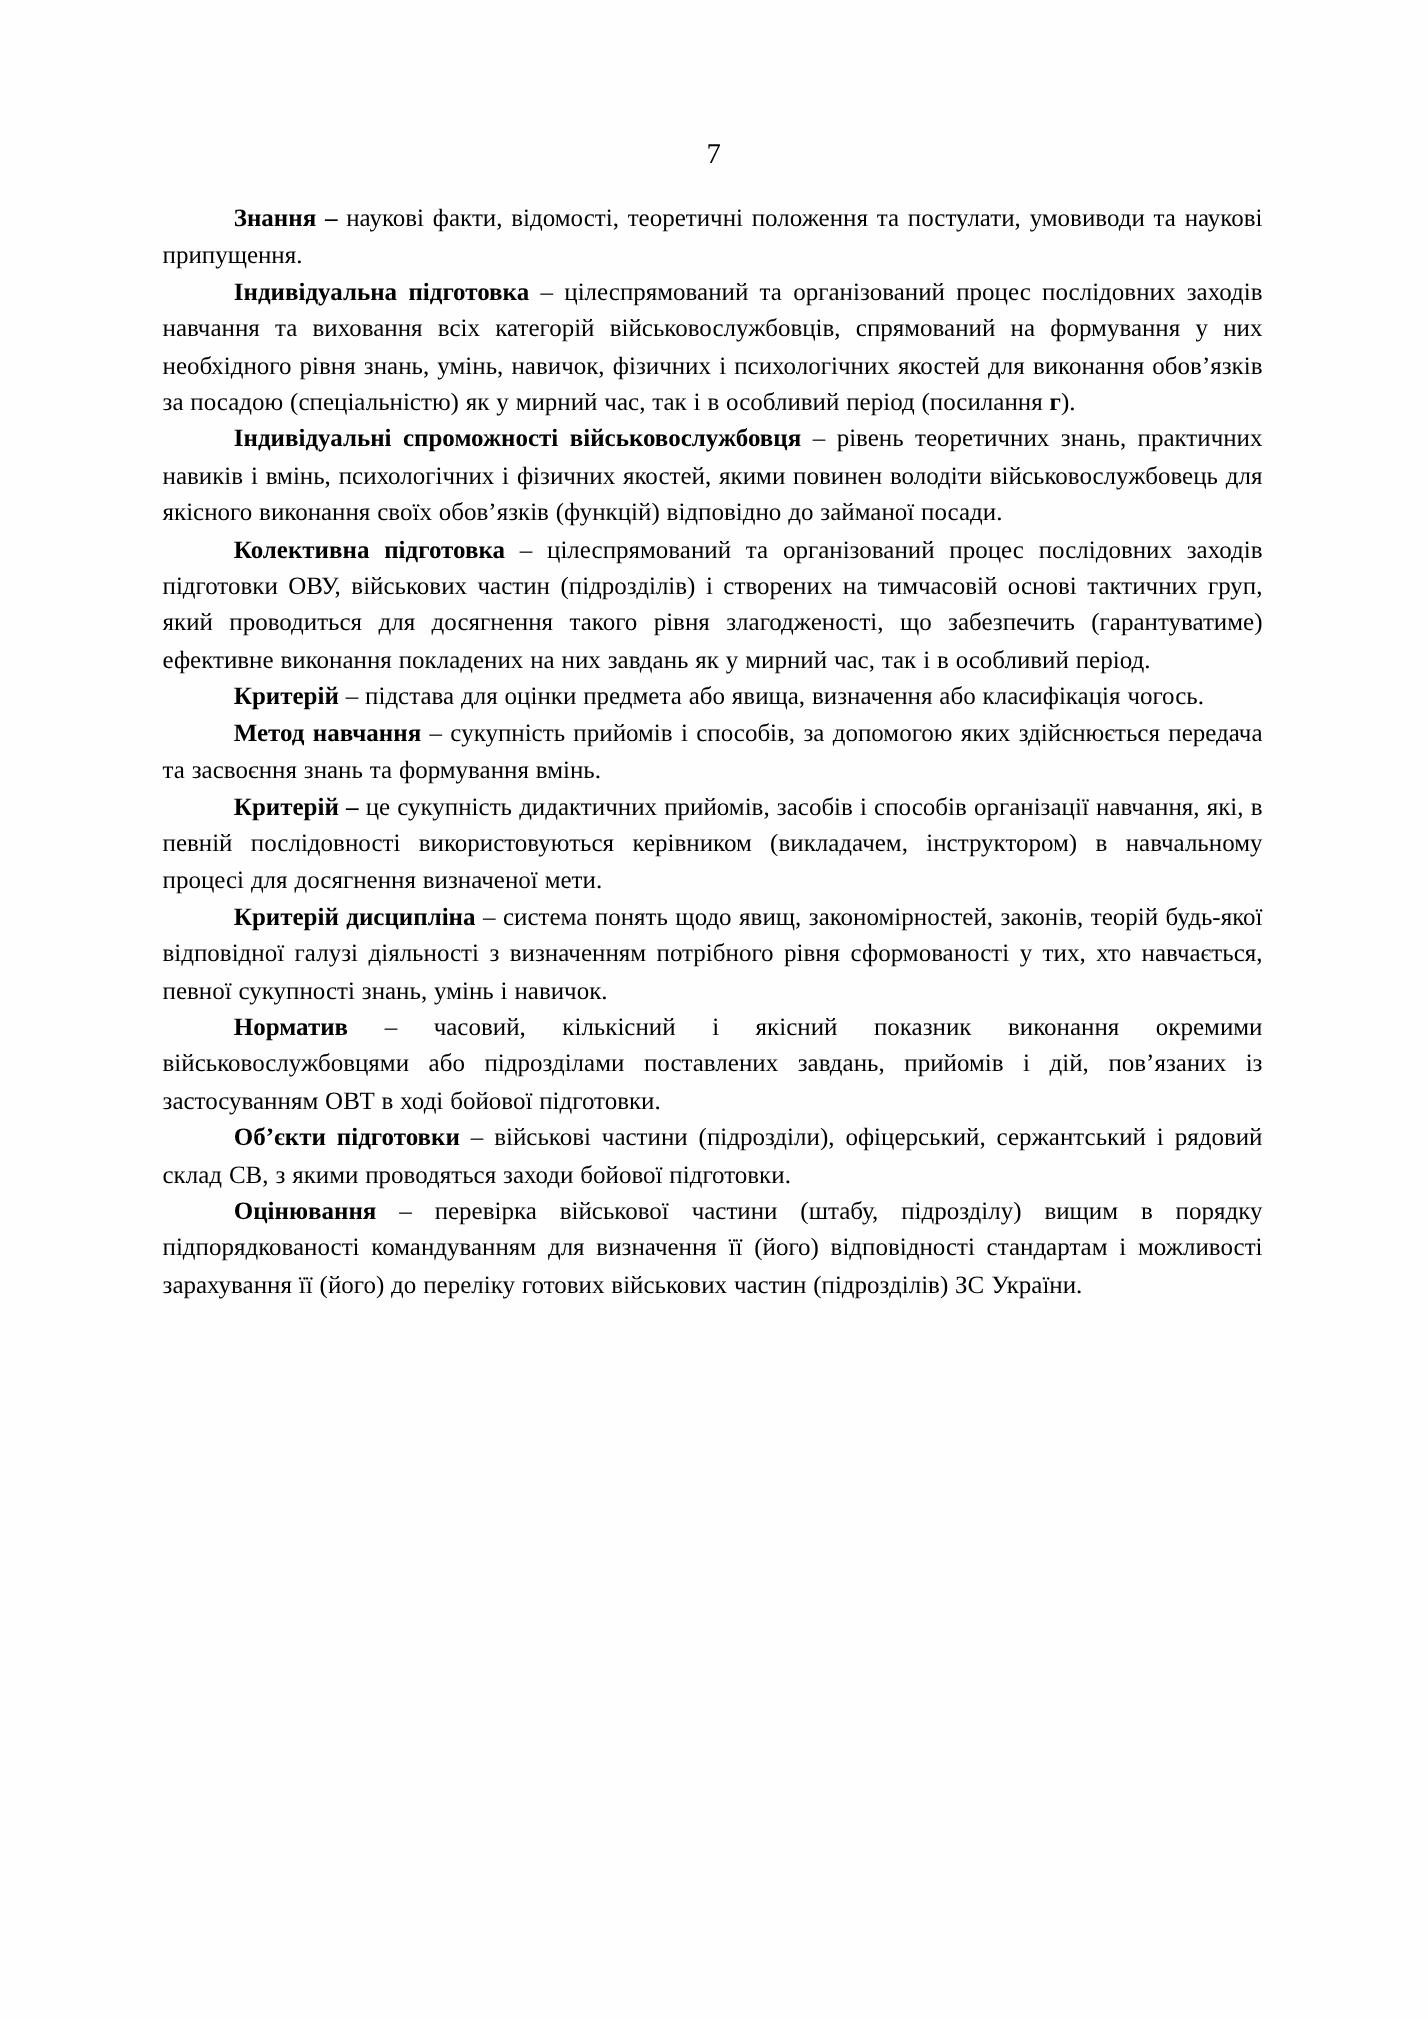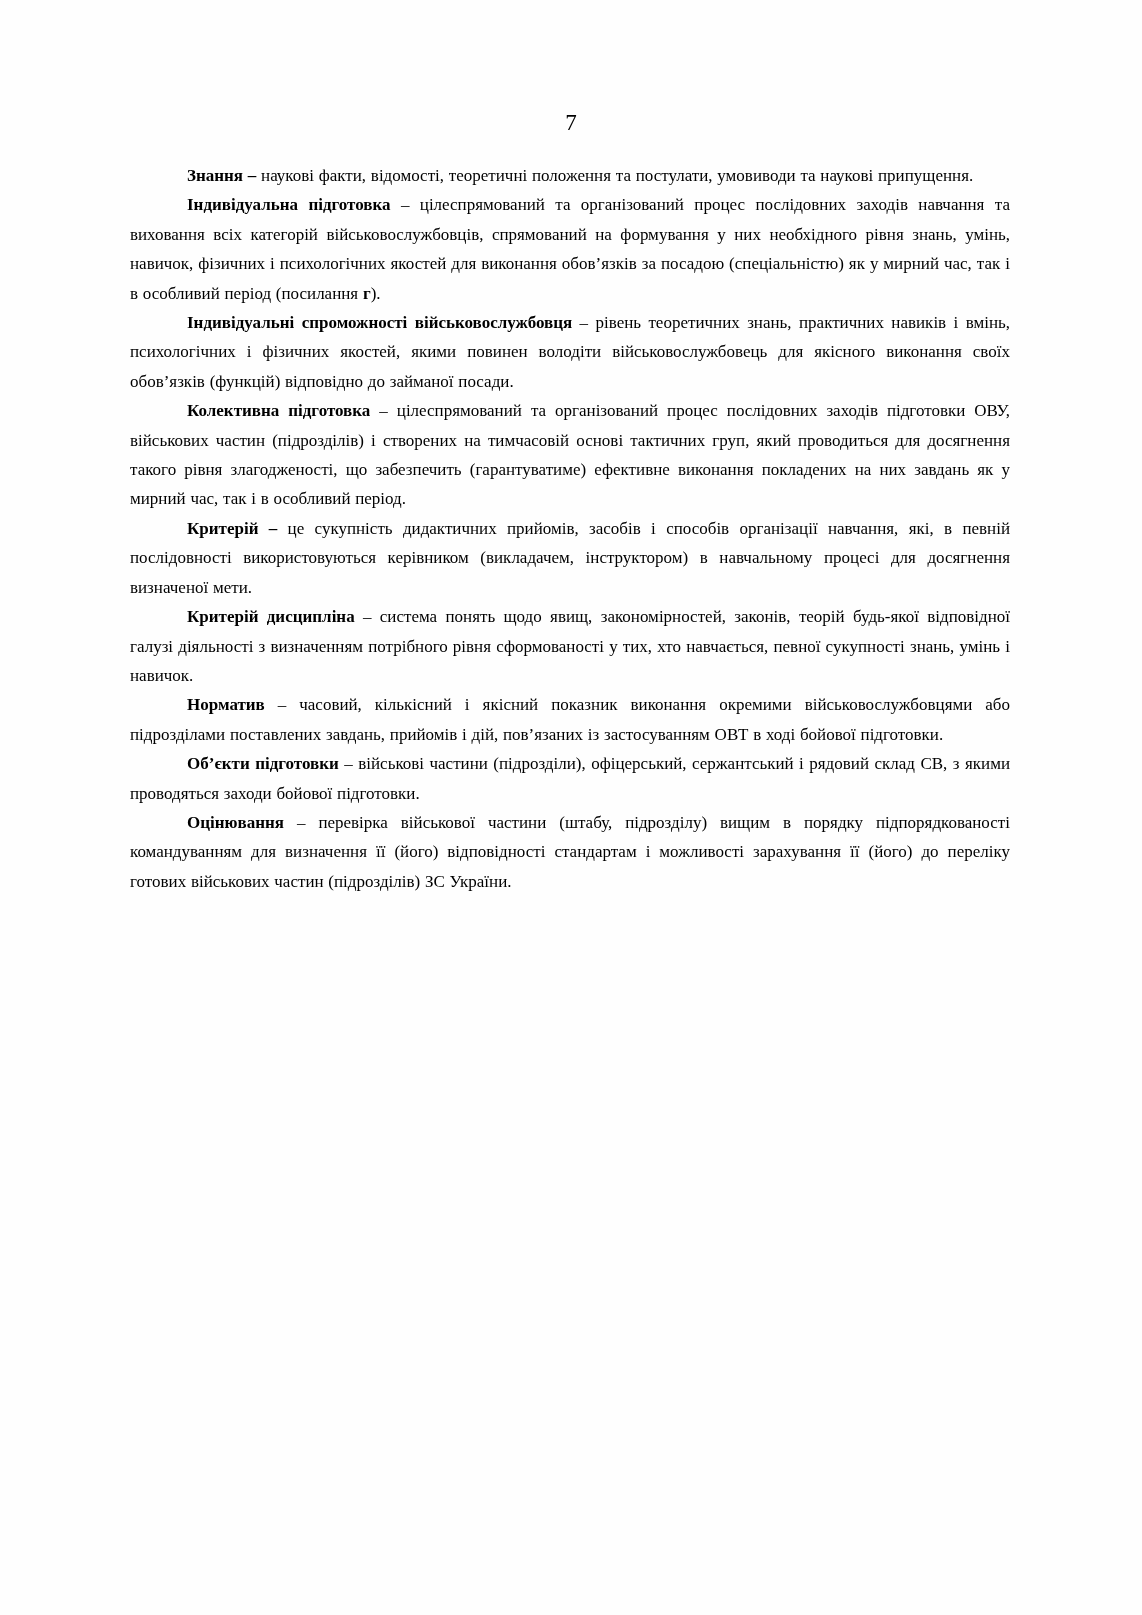--- a/index.html
+++ b/index.html
@@ -31,21 +31,21 @@
   }
   .content {
     position: absolute;
     left: 130px;
     top: 161px;
     width: 880px;
   }
   .content p {
     margin: 0;
     padding: 0;
-    font-size: 17px;
+    font-size: 20px;
     line-height: 29.4px;
     text-align: justify;
     text-indent: 57px;
     word-spacing: 0.5px;
   }
   .term {
     font-weight: bold;
   }
 </style>
 </head>
@@ -58,21 +58,23 @@
   <div class="content">
 
     <p><span class="term">Знання –</span><span> наукові факти, відомості, теоретичні положення та постулати, умовиводи та наукові припущення.</span><span class="term"></span><span></span></p>
 
     <p><span class="term">Індивідуальна підготовка</span><span> – цілеспрямований та організований процес послідовних заходів навчання та виховання всіх категорій військовослужбовців, спрямований на формування у них необхідного рівня знань, умінь, навичок, фізичних і психологічних якостей для виконання обов’язків за посадою (спеціальністю) як у мирний час, так і в особливий період (посилання </span><span class="term">г</span><span>).</span></p>
 
     <p><span class="term">Індивідуальні спроможності військовослужбовця</span><span> – рівень теоретичних знань, практичних навиків і вмінь, психологічних і фізичних якостей, якими повинен володіти військовослужбовець для якісного виконання своїх обов’язків (функцій) відповідно до займаної посади.</span><span class="term"></span><span></span></p>
 
     <p><span class="term">Колективна підготовка</span><span> – цілеспрямований та організований процес послідовних заходів підготовки ОВУ, військових частин (підрозділів) і створених на тимчасовій основі тактичних груп, який проводиться для досягнення такого рівня злагодженості, що забезпечить (гарантуватиме) ефективне виконання покладених на них завдань як у мирний час, так і в особливий період.</span><span class="term"></span><span></span></p>
 
+    <p><span class="term">Критерій</span><span> – підстава для оцінки предмета або явища, визначення або класифікація чогось.</span><span class="term"></span><span></span></p>
 
+    <p><span class="term">Метод навчання</span><span> – сукупність прийомів і способів, за допомогою яких здійснюється передача та засвоєння знань та формування вмінь.</span><span class="term"></span><span></span></p>
 
     <p><span class="term">Критерій –</span><span> це сукупність дидактичних прийомів, засобів і способів організації навчання, які, в певній послідовності використовуються керівником (викладачем, інструктором) в навчальному процесі для досягнення визначеної мети.</span><span class="term"></span><span></span></p>
 
 
     <p><span class="term">Критерій дисципліна</span><span> – система понять щодо явищ, закономірностей, законів, теорій будь-якої відповідної галузі діяльності з визначенням потрібного рівня сформованості у тих, хто навчається, певної сукупності знань, умінь і навичок.</span><span class="term"></span><span></span></p>
 
     <p><span class="term">Норматив</span><span> – часовий, кількісний і якісний показник виконання окремими військовослужбовцями або підрозділами поставлених завдань, прийомів і дій, пов’язаних із застосуванням ОВТ в ході бойової підготовки.</span><span class="term"></span><span></span></p>
 
     <p><span class="term">Об’єкти підготовки</span><span> – військові частини (підрозділи), офіцерський, сержантський і рядовий склад СВ, з якими проводяться заходи бойової підготовки.</span><span class="term"></span><span></span></p>
 

